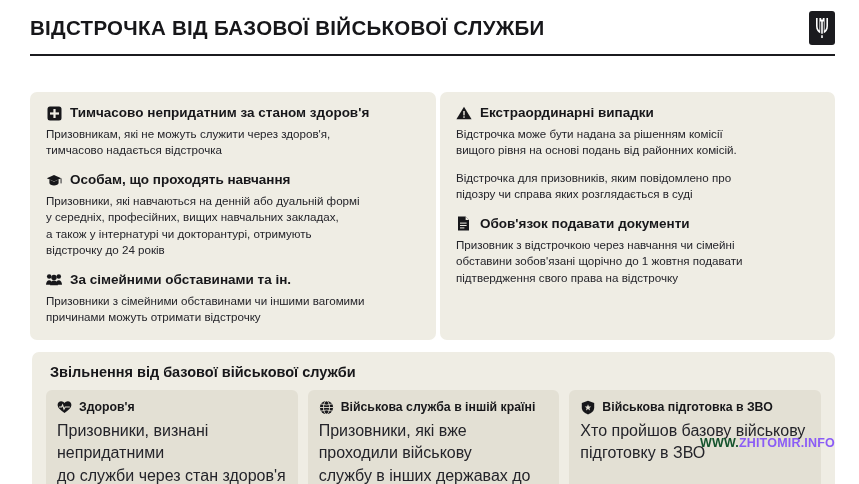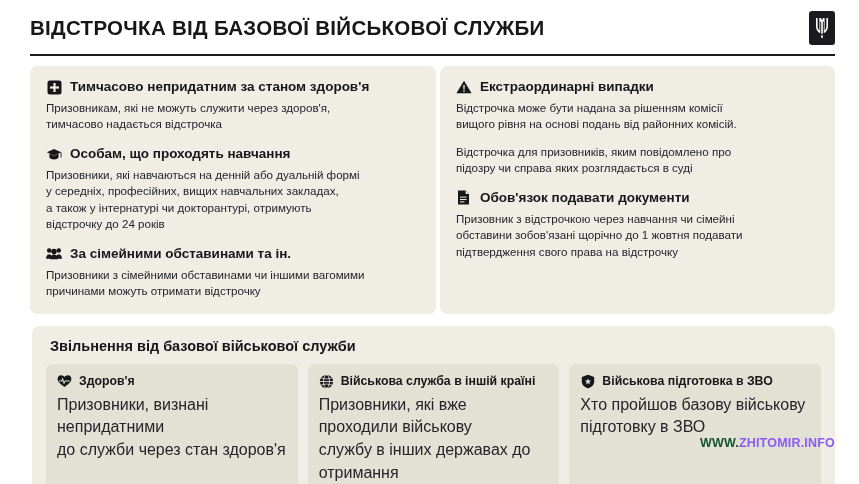--- a/index.html
+++ b/index.html
@@ -56,20 +56,21 @@
     height: 2px;
     background: #1b1b1f;
   }
 
   
   .columns {
     display: flex;
     gap: 4px;
     padding: 10px 24px 0 30px;
     box-sizing: border-box;
+    margin-top: 26px;
   }
   .card {
     background: #efede4;
     border-radius: 7px;
     box-sizing: border-box;
   }
   .col-left {
     width: 408px;
     padding: 13px 16px 14px 16px;
   }

